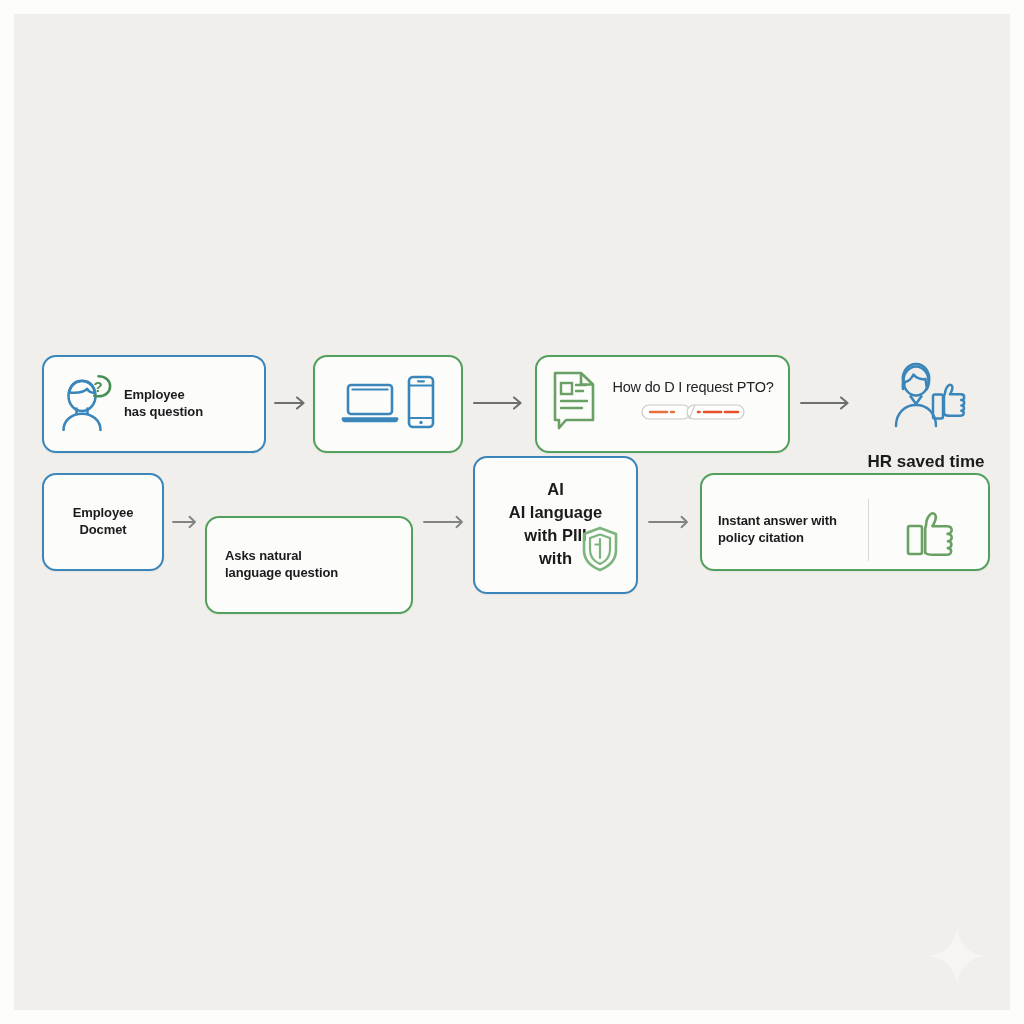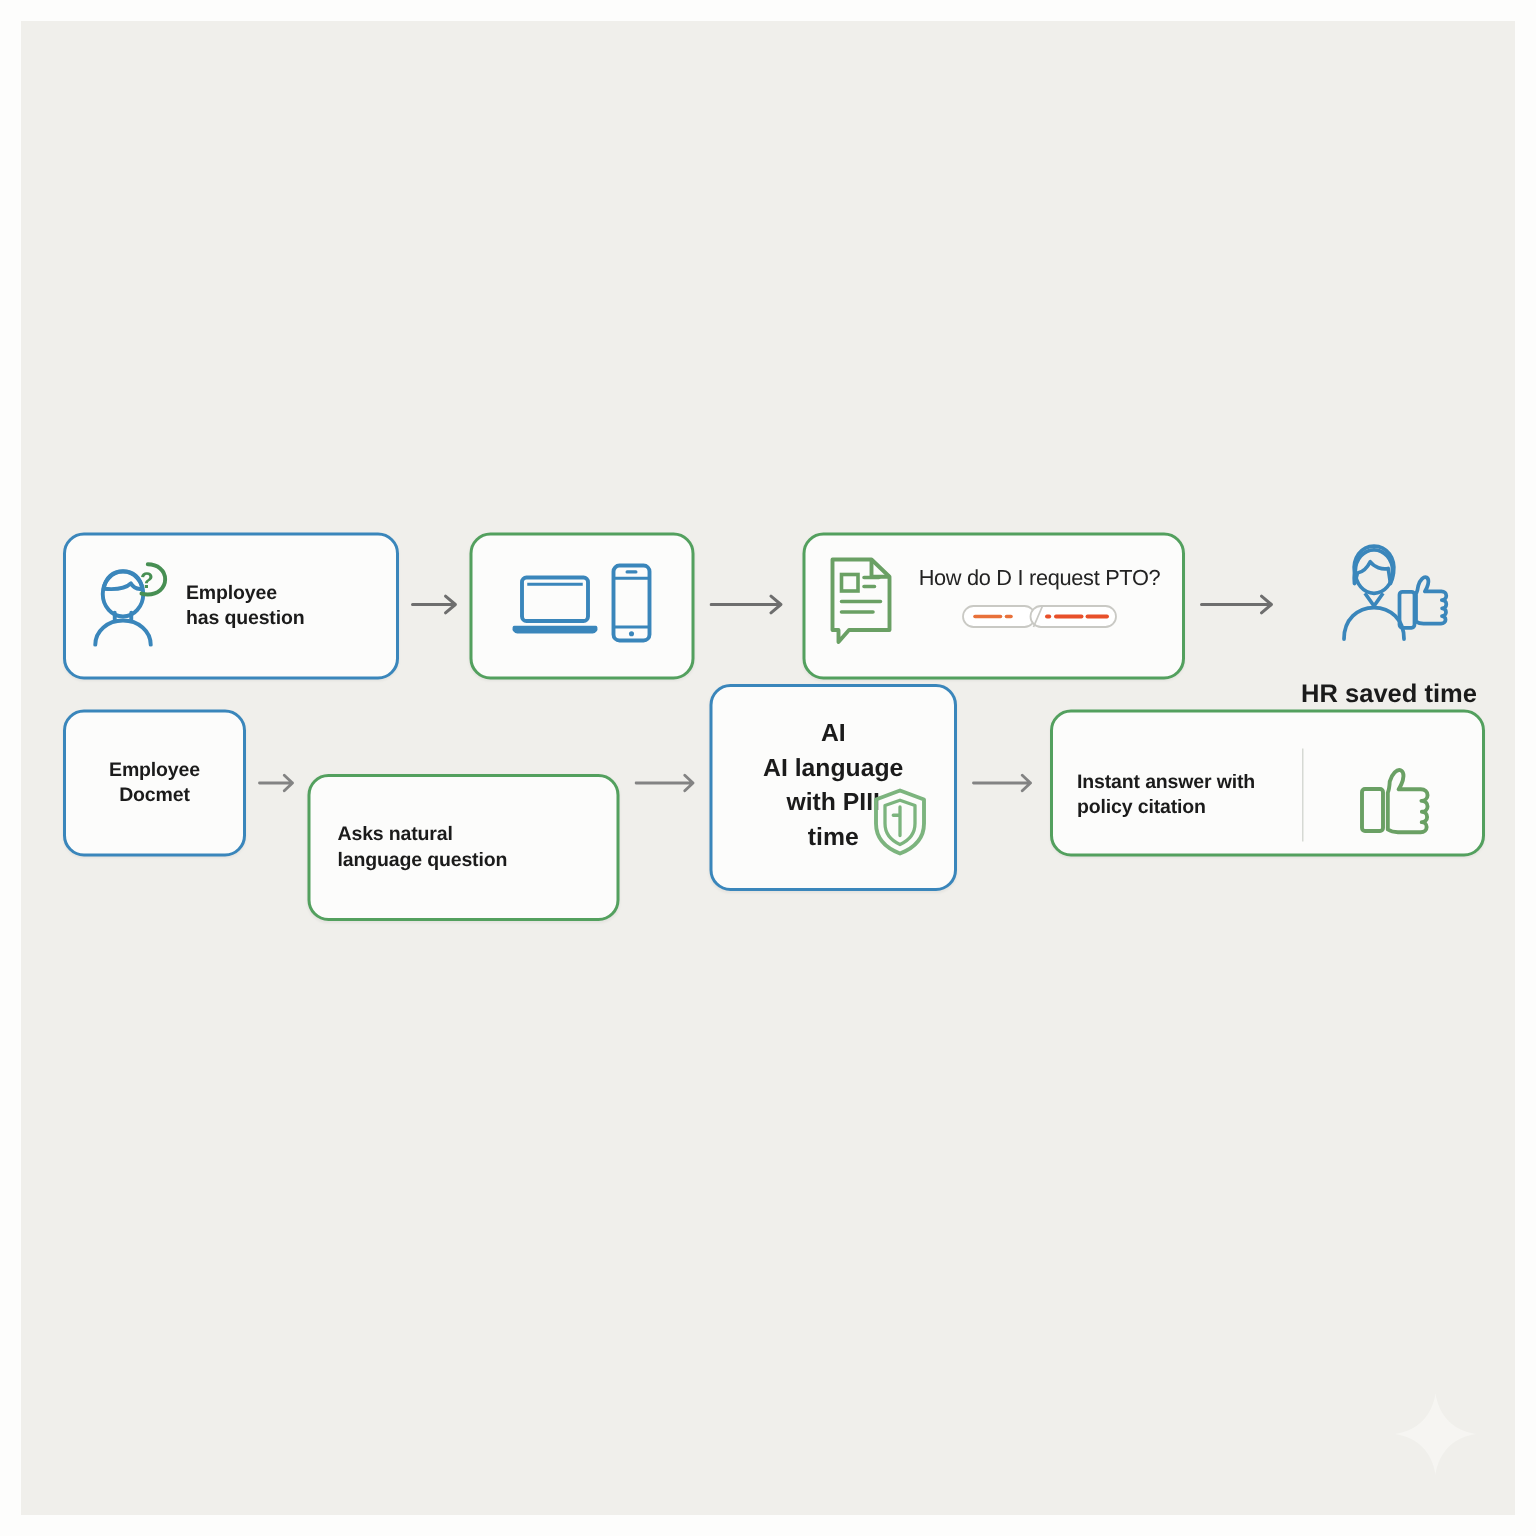--- a/index.html
+++ b/index.html
@@ -274,21 +274,21 @@
     <svg width="44" height="18" viewBox="0 0 44 18" fill="none" xmlns="http://www.w3.org/2000/svg">
       <path d="M1 9h38M33.5 3.8 39 9l-5.5 5.2" stroke="#838383" stroke-width="1.9" stroke-linecap="round" stroke-linejoin="round"></path>
     </svg>
   </span>
 
   <div class="node blue" id="box-ai-processes">
     <span id="ai-label-stack">
       <span class="l">AI</span>
       <span class="l">AI language</span>
       <span class="l">with PIII</span>
-      <span class="l">time</span>
+      <span class="l">with</span>
       <span id="shield-badge" class="icon">
         <svg width="40" height="46" viewBox="0 0 40 46" fill="none" xmlns="http://www.w3.org/2000/svg">
           <path d="M20 2 4 8v16c0 10 7 16.5 16 20 9-3.5 16-10 16-20V8z" stroke="#7cb47e" stroke-width="2.6" stroke-linejoin="round"></path>
           <path d="M20 8.5 10 12v12c0 7 4.5 11.5 10 14 5.5-2.5 10-7 10-14V12z" stroke="#7cb47e" stroke-width="2.2" stroke-linejoin="round"></path>
           <path d="M20 13v19M15.5 18.5h4.5" stroke="#7cb47e" stroke-width="2.2" stroke-linecap="round"></path>
         </svg>
       </span>
     </span>
   </div>
 

